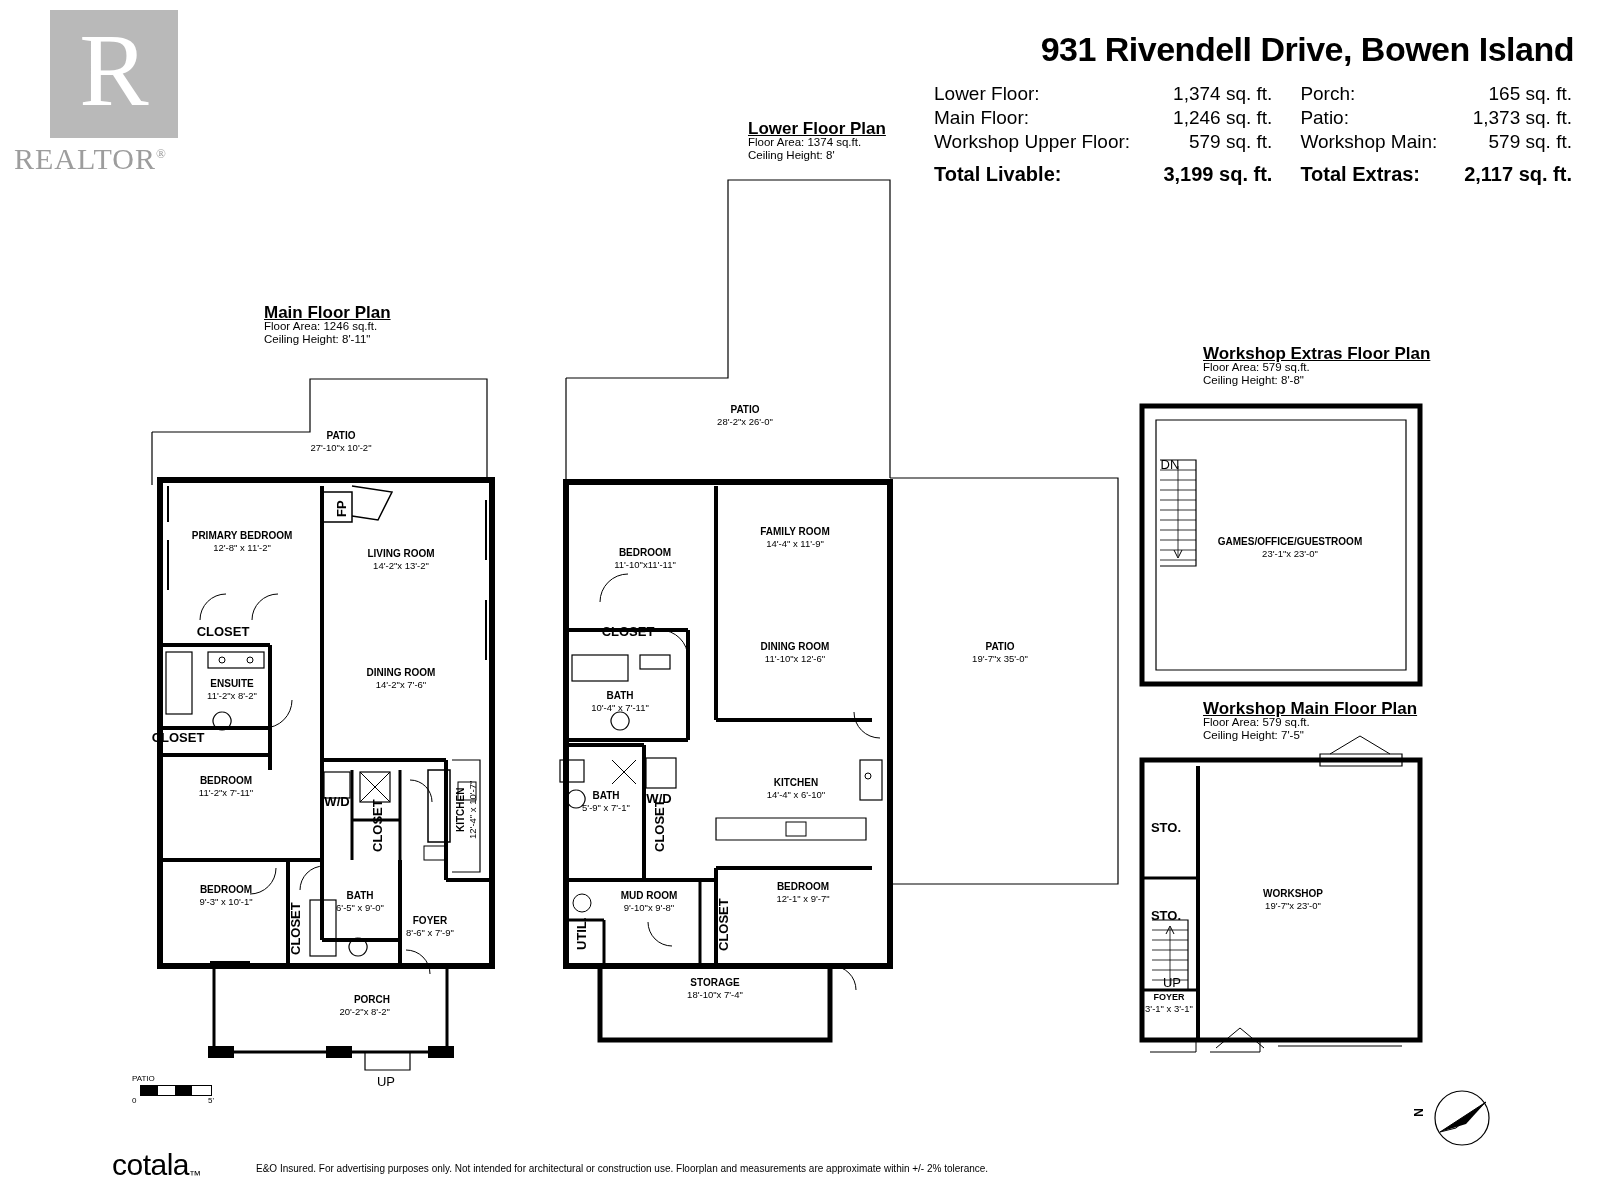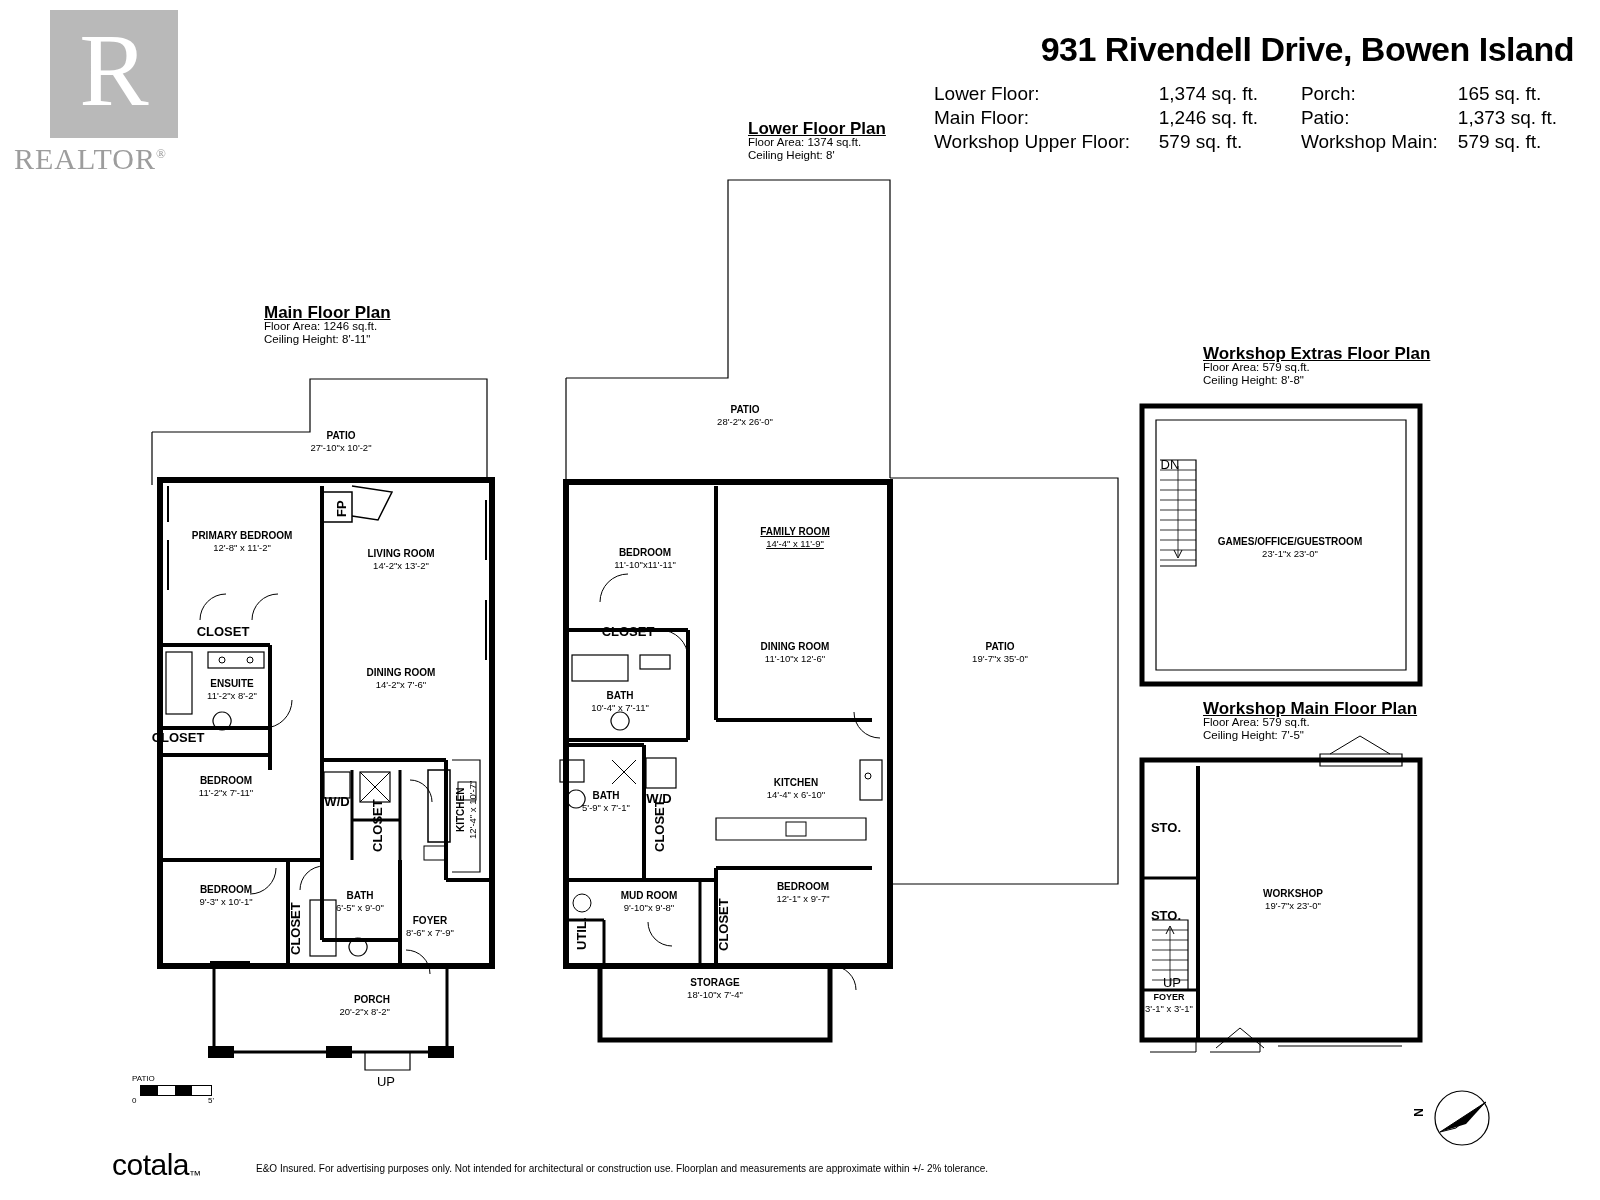--- a/index.html
+++ b/index.html
@@ -26,21 +26,21 @@
   #realtor-logo .rword sup{font-size:13px;vertical-align:super;}
 
   #title{
     right:26px;top:30px;text-align:right;font-size:34px;font-weight:bold;
     letter-spacing:-0.5px;white-space:nowrap;
   }
   #areas{right:26px;top:82px;width:640px;font-size:19px;}
   #areas table{border-collapse:collapse;width:100%;}
   #areas td{padding:1px 0;font-size:19px;vertical-align:top;}
   #areas td.lbl{text-align:left;white-space:nowrap;}
-  #areas td.val{text-align:left;white-space:nowrap;padding-right:2px;}
+  #areas td.val{text-align:right;white-space:nowrap;padding-right:2px;}
   #areas td.gap{width:26px;}
   #areas tr.total td{font-weight:bold;padding-top:9px;font-size:20px;}
 
   
   .note{font-size:11.5px;line-height:13.5px;}
   .note .hd{font-weight:bold;text-decoration:underline;font-size:17px;}
 
   
   .room{position:absolute;text-align:center;font-size:10px;line-height:12px;font-weight:bold;}
   .room .dim{font-weight:normal;font-size:9.5px;display:block;}
@@ -94,20 +94,27 @@
       <td class="lbl">Patio:</td>
       <td class="val">1,373 sq. ft.</td>
     </tr>
     <tr>
       <td class="lbl">Workshop Upper Floor:</td>
       <td class="val">579 sq. ft.</td>
       <td class="gap"></td>
       <td class="lbl">Workshop Main:</td>
       <td class="val">579 sq. ft.</td>
     </tr>
+    <tr class="total">
+      <td class="lbl">Total Livable:</td>
+      <td class="val">3,199 sq. ft.</td>
+      <td class="gap"></td>
+      <td class="lbl">Total Extras:</td>
+      <td class="val">2,117 sq. ft.</td>
+    </tr>
   </tbody>
     </table>
 </div>
 
 <div class="abs note" style="left:748px;top:122px;">
   <div class="hd">Lower Floor Plan</div>
   <div>Floor Area: 1374 sq.ft.</div>
   <div>Ceiling Height: 8'</div>
 </div>
 
@@ -330,21 +337,21 @@
 <div class="tiny n" style="left:372px;top:1074px;width:28px;">UP</div>
 
 <div class="room" style="left:680px;top:404px;width:130px;">
   <span>PATIO</span>
   <span class="dim">28'-2"x 26'-0"</span>
 </div>
 <div class="room" style="left:580px;top:547px;width:130px;">
   <span>BEDROOM</span>
   <span class="dim">11'-10"x11'-11"</span>
 </div>
-<div class="room" style="left:730px;top:526px;width:130px;text-decoration:underline;">
+<div class="room" style="left:730px;top:526px;width:130px;">
   <span>FAMILY ROOM</span>
   <span class="dim">14'-4" x 11'-9"</span>
 </div>
 <div class="tiny" style="left:585px;top:624px;width:86px;">CLOSET</div>
 <div class="room" style="left:570px;top:690px;width:100px;">
   <span>BATH</span>
   <span class="dim">10'-4" x 7'-11"</span>
 </div>
 <div class="room" style="left:730px;top:641px;width:130px;">
   <span>DINING ROOM</span>

